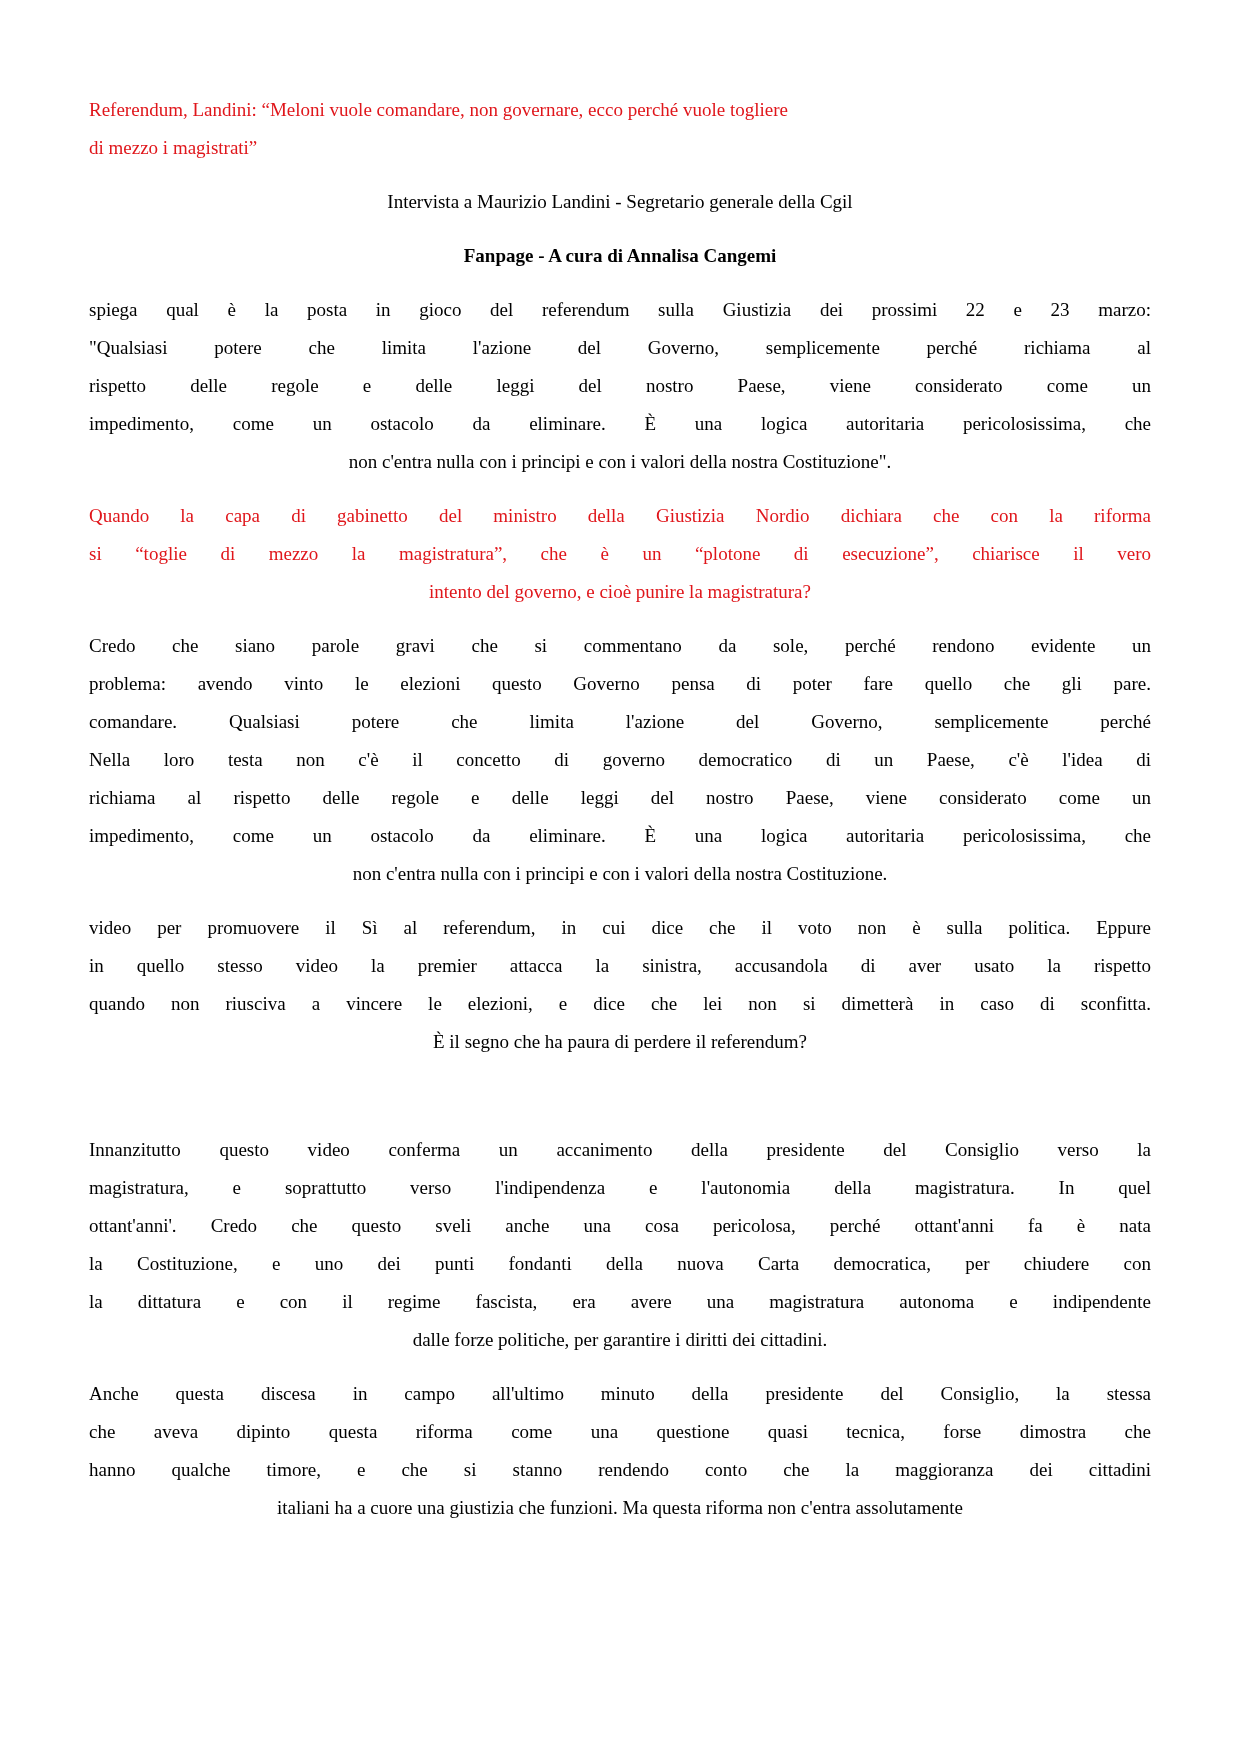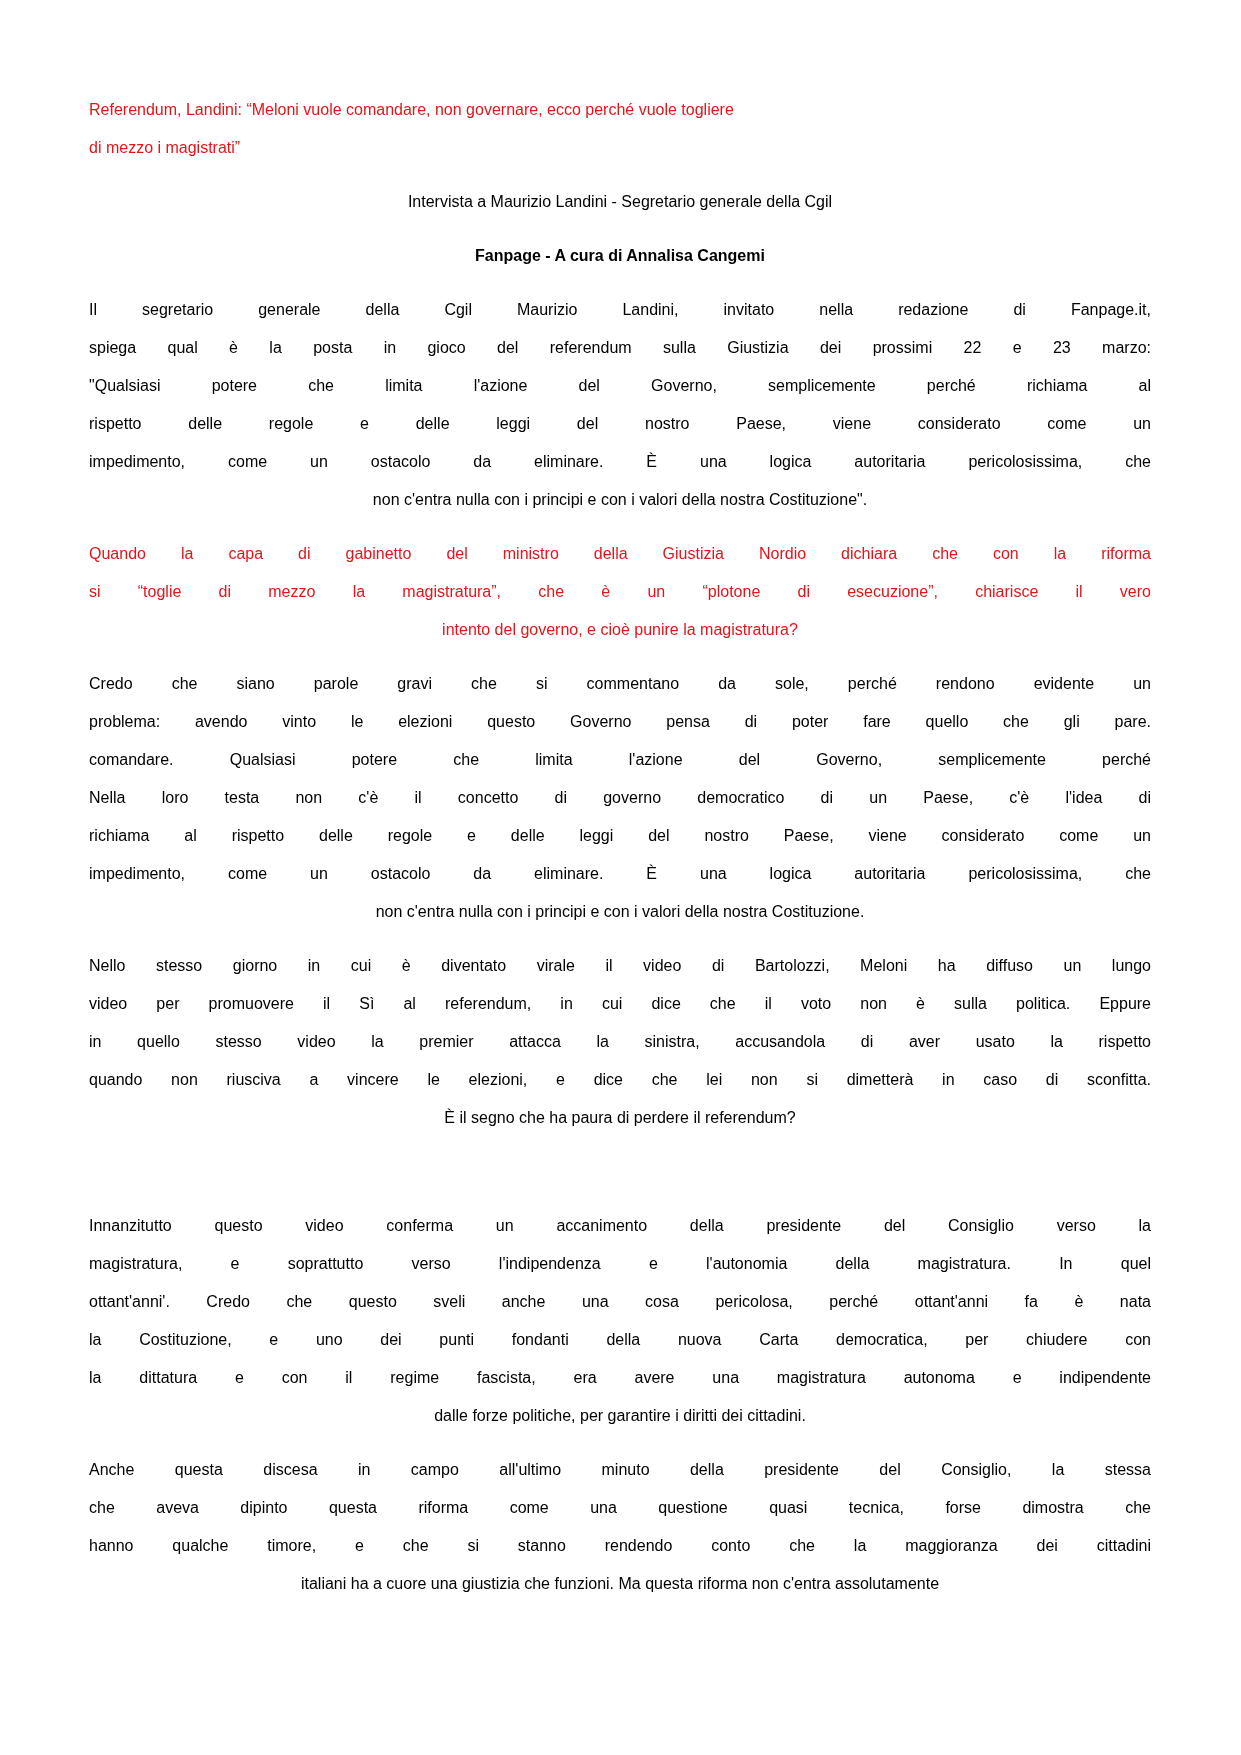--- a/index.html
+++ b/index.html
@@ -1,20 +1,20 @@
 <!DOCTYPE html>
 <html><head>
 <meta charset="utf-8">
 <style>
   html, body { margin: 0; padding: 0; background: #ffffff; }
   body { width: 1241px; height: 1755px; position: relative; overflow: hidden; }
   .page {
     position: absolute; left: 89px; top: 91px; width: 1062px;
-    font-family: Liberation Sans, sans-serif;
-    font-size: 16px; color: #000000;
+    font-family: Liberation Serif, serif;
+    font-size: 19px; color: #000000;
   }
   .para { margin: 0 0 16px 0; }
   .line {
     display: block; height: 38px; line-height: 38px; white-space: nowrap; text-align: center;
   }
   .para.justify .line:not(:last-child) {
     text-align: justify; text-align-last: justify; white-space: normal;
   }
   .red { color: #e0161b; }
   .bold { font-weight: bold; }
@@ -30,21 +30,20 @@
     <span class="line">di mezzo i magistrati”</span>
   </div>
   <div class="para">
     <span class="line">Intervista a Maurizio Landini - Segretario generale della Cgil</span>
   </div>
   <div class="para bold">
     <span class="line">Fanpage - A cura di Annalisa Cangemi</span>
   </div>
   <div id="paragraphs">
       <div class="para justify">
-        <span class="line">Il segretario generale della Cgil Maurizio Landini, invitato nella redazione di Fanpage.it,</span>
         <span class="line">spiega qual è la posta in gioco del referendum sulla Giustizia dei prossimi 22 e 23 marzo:</span>
         <span class="line">"Qualsiasi potere che limita l'azione del Governo, semplicemente perché richiama al</span>
         <span class="line">rispetto delle regole e delle leggi del nostro Paese, viene considerato come un</span>
         <span class="line">impedimento, come un ostacolo da eliminare. È una logica autoritaria pericolosissima, che</span>
         <span class="line">non c'entra nulla con i principi e con i valori della nostra Costituzione".</span>
       </div>
       <div class="para justify red">
         <span class="line">Quando la capa di gabinetto del ministro della Giustizia Nordio dichiara che con la riforma</span>
         <span class="line">si “toglie di mezzo la magistratura”, che è un “plotone di esecuzione”, chiarisce il vero</span>
         <span class="line">intento del governo, e cioè punire la magistratura?</span>
@@ -52,21 +51,20 @@
       <div class="para justify">
         <span class="line">Credo che siano parole gravi che si commentano da sole, perché rendono evidente un</span>
         <span class="line">problema: avendo vinto le elezioni questo Governo pensa di poter fare quello che gli pare.</span>
         <span class="line">comandare. Qualsiasi potere che limita l'azione del Governo, semplicemente perché</span>
         <span class="line">Nella loro testa non c'è il concetto di governo democratico di un Paese, c'è l'idea di</span>
         <span class="line">richiama al rispetto delle regole e delle leggi del nostro Paese, viene considerato come un</span>
         <span class="line">impedimento, come un ostacolo da eliminare. È una logica autoritaria pericolosissima, che</span>
         <span class="line">non c'entra nulla con i principi e con i valori della nostra Costituzione.</span>
       </div>
       <div class="para justify">
-        <span class="line">Nello stesso giorno in cui è diventato virale il video di Bartolozzi, Meloni ha diffuso un lungo</span>
         <span class="line">video per promuovere il Sì al referendum, in cui dice che il voto non è sulla politica. Eppure</span>
         <span class="line">in quello stesso video la premier attacca la sinistra, accusandola di aver usato la rispetto</span>
         <span class="line">quando non riusciva a vincere le elezioni, e dice che lei non si dimetterà in caso di sconfitta.</span>
         <span class="line">È il segno che ha paura di perdere il referendum?</span>
       </div>
       <div class="empty"></div>
       <div class="para justify">
         <span class="line">Innanzitutto questo video conferma un accanimento della presidente del Consiglio verso la</span>
         <span class="line">magistratura, e soprattutto verso l'indipendenza e l'autonomia della magistratura. In quel</span>
         <span class="line">ottant'anni'. Credo che questo sveli anche una cosa pericolosa, perché ottant'anni fa è nata</span>

